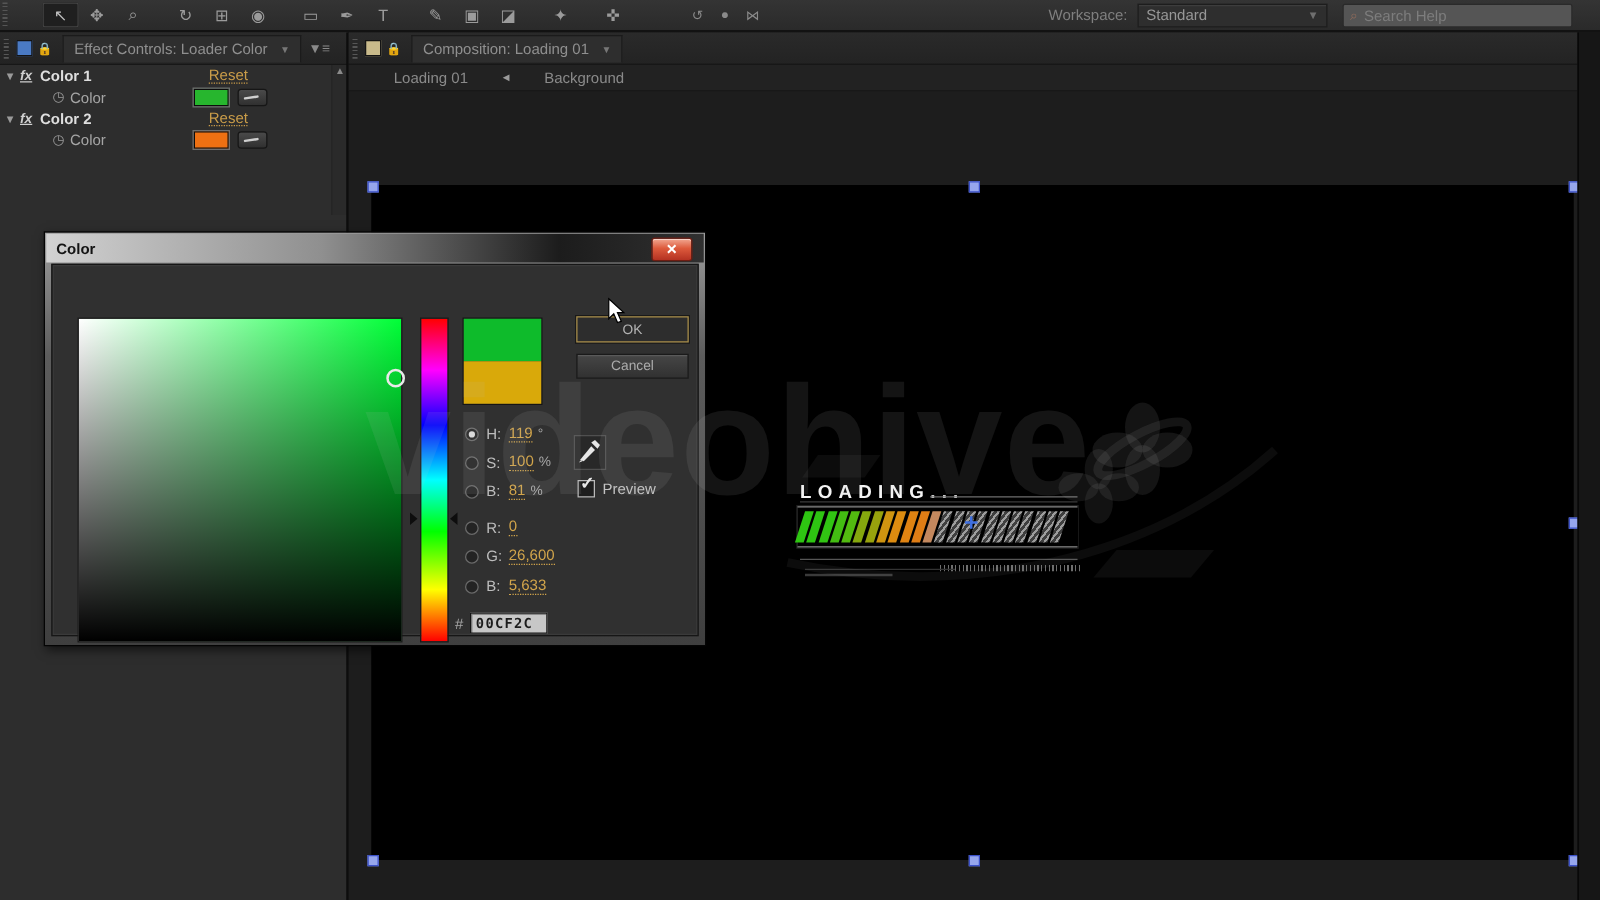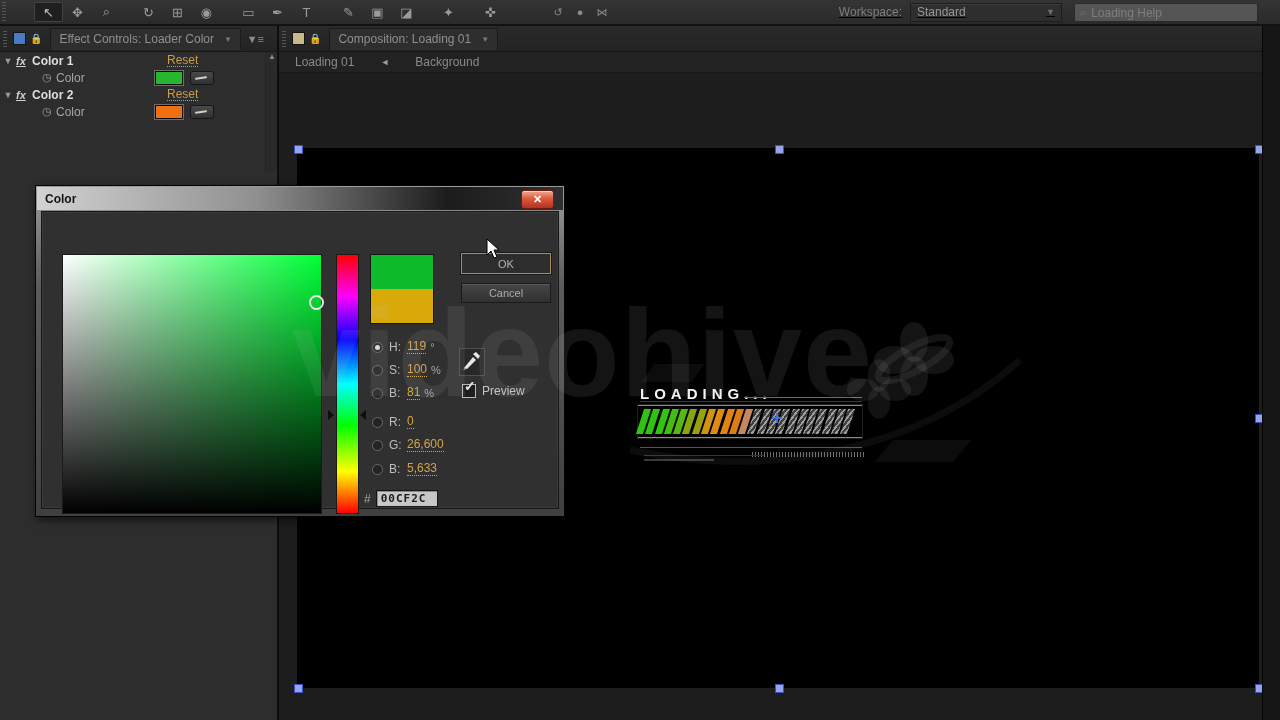--- a/index.html
+++ b/index.html
@@ -14,21 +14,21 @@
   #toolbar-grip{width:8px;height:20px;margin-left:2px;
     background:repeating-linear-gradient(#555 0 1px,transparent 1px 3px);width:4px;}
   #toolbar-tools{display:flex;align-items:center;margin-left:28px;}
   .tool{width:29px;height:20px;display:flex;align-items:center;justify-content:center;
         color:#9b9b9b;font-size:13px;border-radius:2px;}
   .tool.active{background:#1f1f1f;box-shadow:inset 0 0 0 1px #444;color:#c0c0c0;}
   .tool:nth-child(4),.tool:nth-child(7),.tool:nth-child(10),
   .tool:nth-child(13),.tool:nth-child(14){margin-left:13px;}
   .tool.mini{width:22px;font-size:11px;color:#8a8a8a;}
   .tool.mini:first-of-type{margin-left:40px;}
-  #workspace-area{position:absolute;right:218px;top:0;height:24px;display:flex;align-items:center;text-decoration:underline;}
+  #workspace-area{position:absolute;right:218px;top:0;height:24px;display:flex;align-items:center;}
   #workspace-label{color:#7f7f7f;font-size:12px;margin-right:8px;}
   #workspace-select{width:138px;height:17px;background:#2e2e2e;border:1px solid #1d1d1d;
      box-shadow:inset 0 1px 0 #3d3d3d;color:#979797;font-size:12px;display:flex;
      align-items:center;padding:0 6px;justify-content:space-between;}
   #workspace-caret{color:#6f6f6f;font-size:9px;}
   #search-help{position:absolute;right:22px;top:3px;width:172px;height:17px;background:#555;
      border:1px solid #2a2a2a;border-radius:2px;display:flex;align-items:center;
      color:#7d7d7d;font-size:12px;padding:0 5px;}
   #search-icon{color:#8d6a5a;font-size:11px;margin-right:5px;}
 
@@ -65,21 +65,21 @@
      transform:rotate(-8deg);border-radius:1px;}
   #ec-scrollbar{position:absolute;right:0;top:0;width:12px;height:120px;background:#2a2a2a;
      border-left:1px solid #242424;color:#8a8a8a;font-size:8px;text-align:center;}
 
   
   #comp-panel{left:279px;top:26px;width:983px;height:694px;background:#1d1d1d;}
   #vertical-divider{left:277px;top:26px;width:2px;height:694px;background:#0d0d0d;}
   #right-strip{left:1262px;top:26px;width:18px;height:694px;background:#161616;border-left:1px solid #050505;}
   #comp-breadcrumb{height:20px;display:flex;align-items:center;color:#8a8a8a;font-size:12px;
      background:#222;border-bottom:1px solid #181818;}
-  #crumb-current{margin-left:16px;text-align:right;}
+  #crumb-current{margin-left:36px;text-align:right;}
   #crumb-arrow{margin:0 26px;font-size:9px;color:#9a9a9a;}
   #comp-black{left:297px;top:148px;width:962px;height:540px;background:#000;}
   .handle{position:absolute;width:7px;height:7px;background:#96a6ec;border:1px solid #3b50c8;}
 
   
   #loading-label{left:640px;top:385px;color:#f4f4f4;font-size:15px;font-weight:bold;
      letter-spacing:5px;}
   #loading-underline{left:744px;top:397px;width:118px;height:1px;background:#6e6e6e;}
   #loading-underline2{left:640px;top:401px;width:222px;height:1px;background:#3a3a3a;}
   #deco-box{left:648px;top:364px;width:50px;height:18px;background:rgba(120,120,120,0.10);
@@ -196,21 +196,21 @@
       </div>
     <div id="workspace-area">
       <span id="workspace-label">Workspace:</span>
       <div id="workspace-select">
         <span>Standard</span>
         <span id="workspace-caret">▼</span>
       </div>
     </div>
     <div id="search-help">
       <span id="search-icon">⌕</span>
-      <span>Loading Help</span>
+      <span>Search Help</span>
     </div>
   </div>
 
   <div id="left-panel" class="abs">
     <div class="tabbar">
       <div class="grip-dots"></div>
       <div class="panel-chip" style="background:#4a7ac4;"></div>
       <span class="lock-icon">🔒</span>
       <div class="tab">
         <span>Effect Controls: Loader Color</span>

